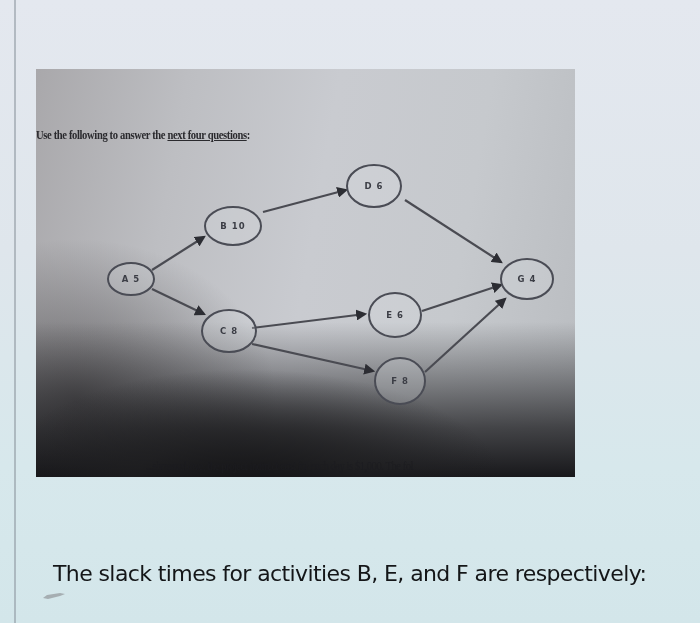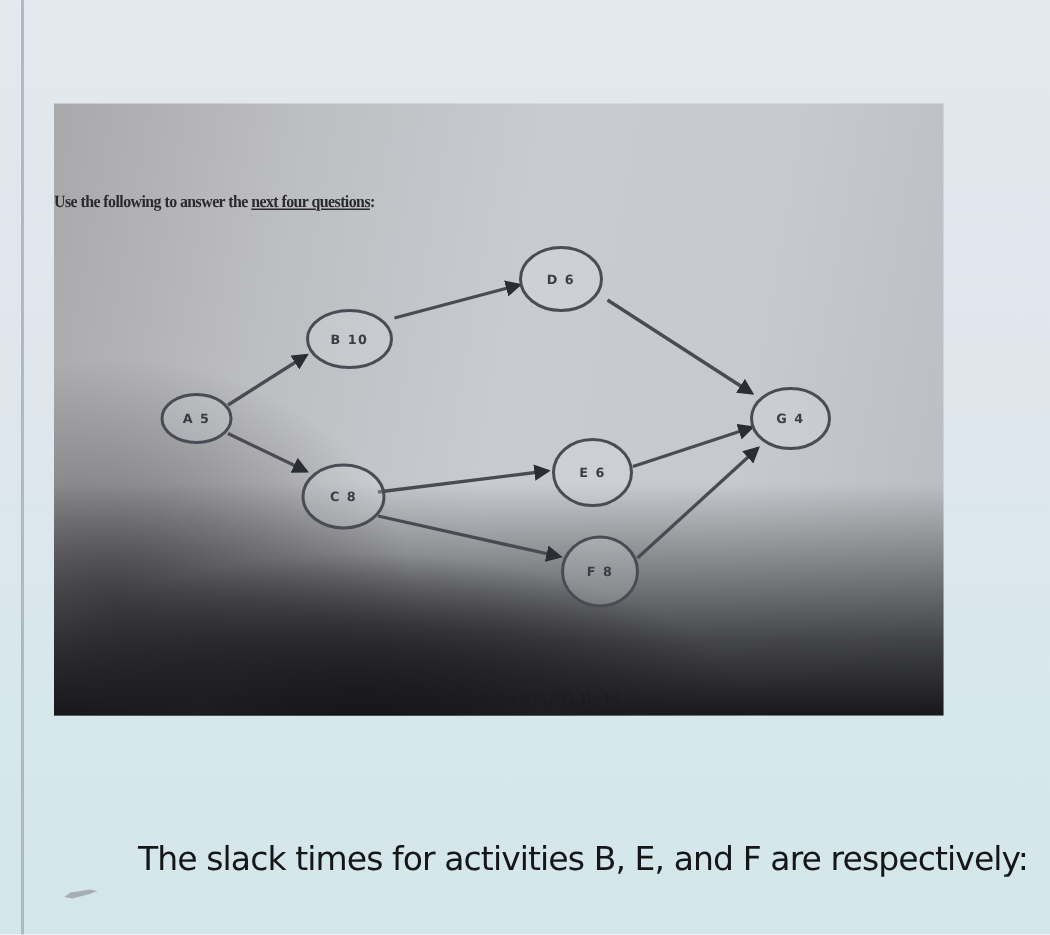--- a/index.html
+++ b/index.html
@@ -6,21 +6,21 @@
     body {
       width: 700px; height: 623px; overflow: hidden; position: relative;
       background: linear-gradient(180deg, #e4e8ef 0%, #dfe6ec 40%, #d7e8ec 75%, #d3e6ea 100%);
       font-family: "Liberation Sans", sans-serif;
     }
     .left-rule {
       position: absolute; left: 14px; top: 0; width: 2px; height: 623px;
       background: #8b949c; opacity: .55;
     }
     .figure {
-      position: absolute; left: 36px; top: 69px; width: 593px; height: 408px;
+      position: absolute; left: 36px; top: 69px; width: 539px; height: 408px;
       overflow: hidden;
       background:
         radial-gradient(ellipse 260px 120px at 210px 420px, rgba(20,20,22,.95) 0%, rgba(30,30,32,.75) 45%, rgba(60,60,62,0) 100%),
         linear-gradient(180deg, rgba(0,0,0,0) 0%, rgba(0,0,0,0) 62%, rgba(25,25,28,.75) 88%, rgba(15,15,18,.95) 100%),
         radial-gradient(ellipse 200px 160px at 40px 330px, rgba(70,68,70,.7), rgba(90,90,92,0) 100%),
         linear-gradient(100deg, #a9a8ab 0%, #bdbec2 25%, #c9cbd0 50%, #c6c9cd 75%, #b9bcc0 100%);
       text-decoration: underline;
     }
     .figure-caption-top {
       position: absolute; left: 0px; top: 60px; font-family: "Liberation Serif", serif;
@@ -34,21 +34,21 @@
       transform: scaleX(0.92); transform-origin: left center; opacity: .85;
     }
     svg.network { position: absolute; left: 0; top: 0; }
     .node-label {
       font-family: "DejaVu Sans", sans-serif; font-size: 8.5px; font-weight: bold;
       fill: #3b3d45; letter-spacing: 1px;
     }
     .question {
       position: absolute; left: 53px; top: 561px;
       font-family: "DejaVu Sans", sans-serif; font-size: 22px; color: #141618;
-      letter-spacing: -0.6px; white-space: nowrap; margin-left: 39px;
+      letter-spacing: -0.6px; white-space: nowrap;
     }
     .pencil {
       position: absolute; left: 42px; top: 592px; width: 24px; height: 8px;
     }
   </style>
 </head>
 <body>
 
 <div class="left-rule"></div>
 

